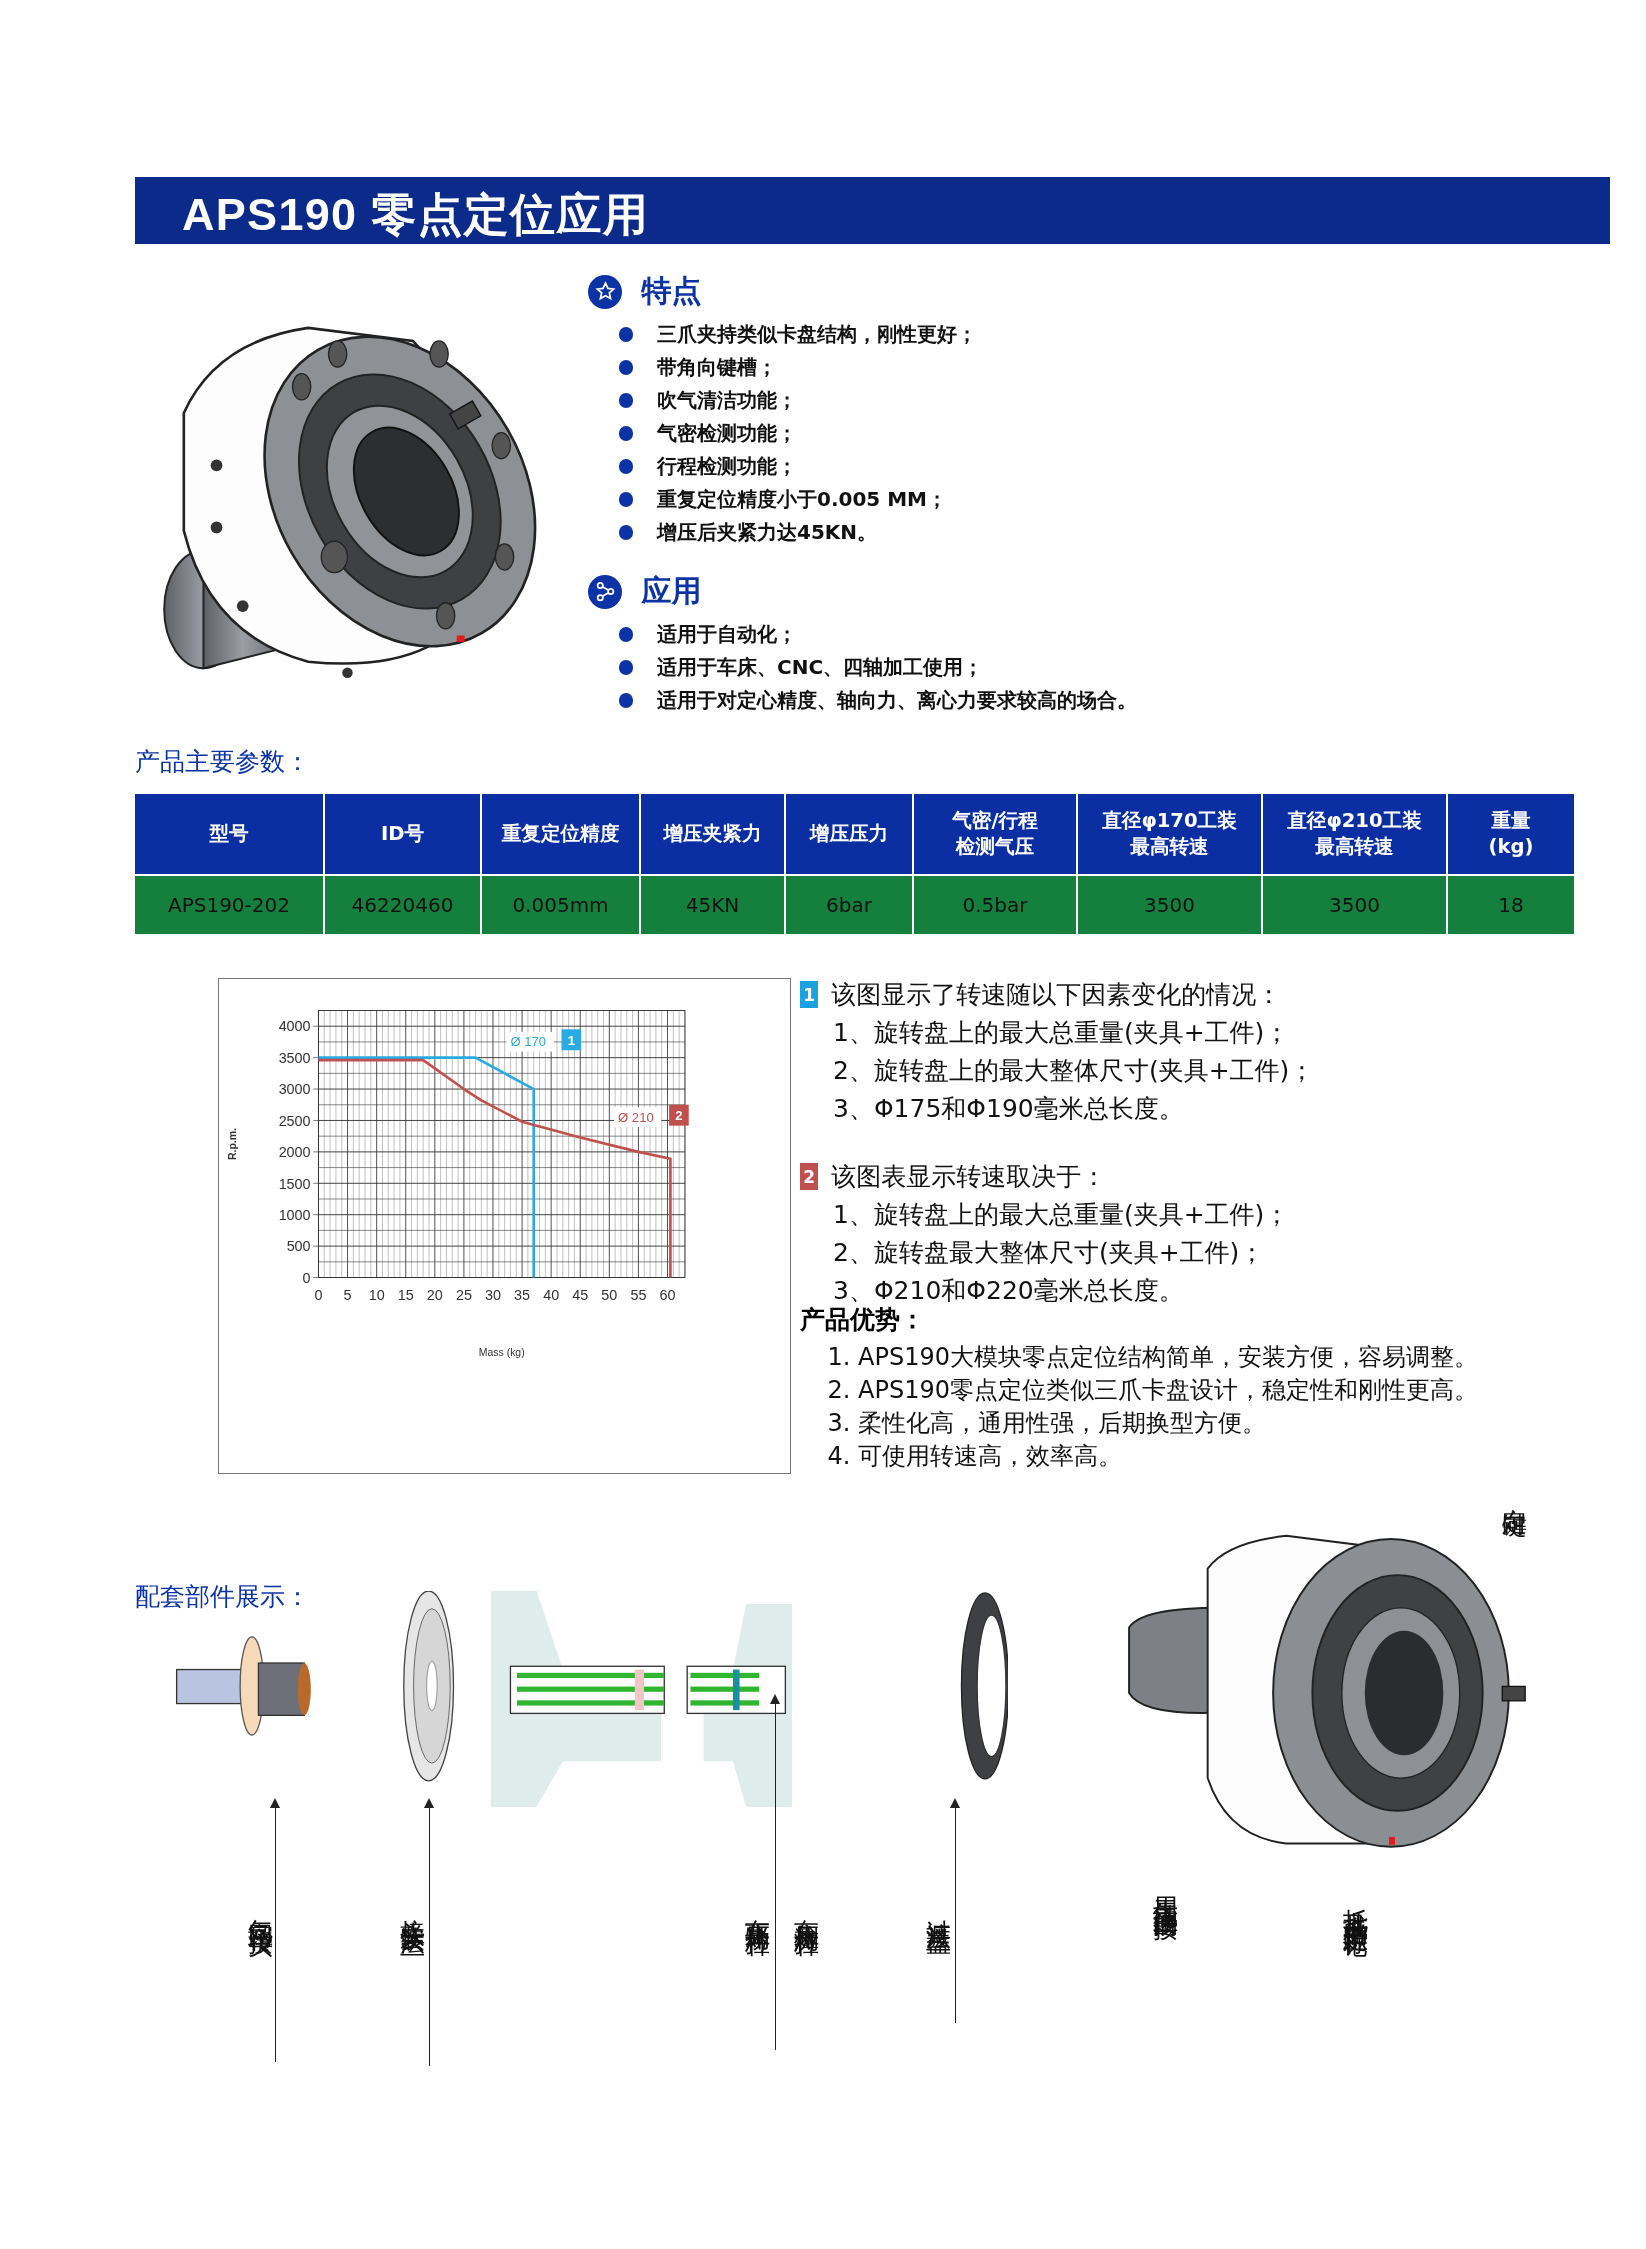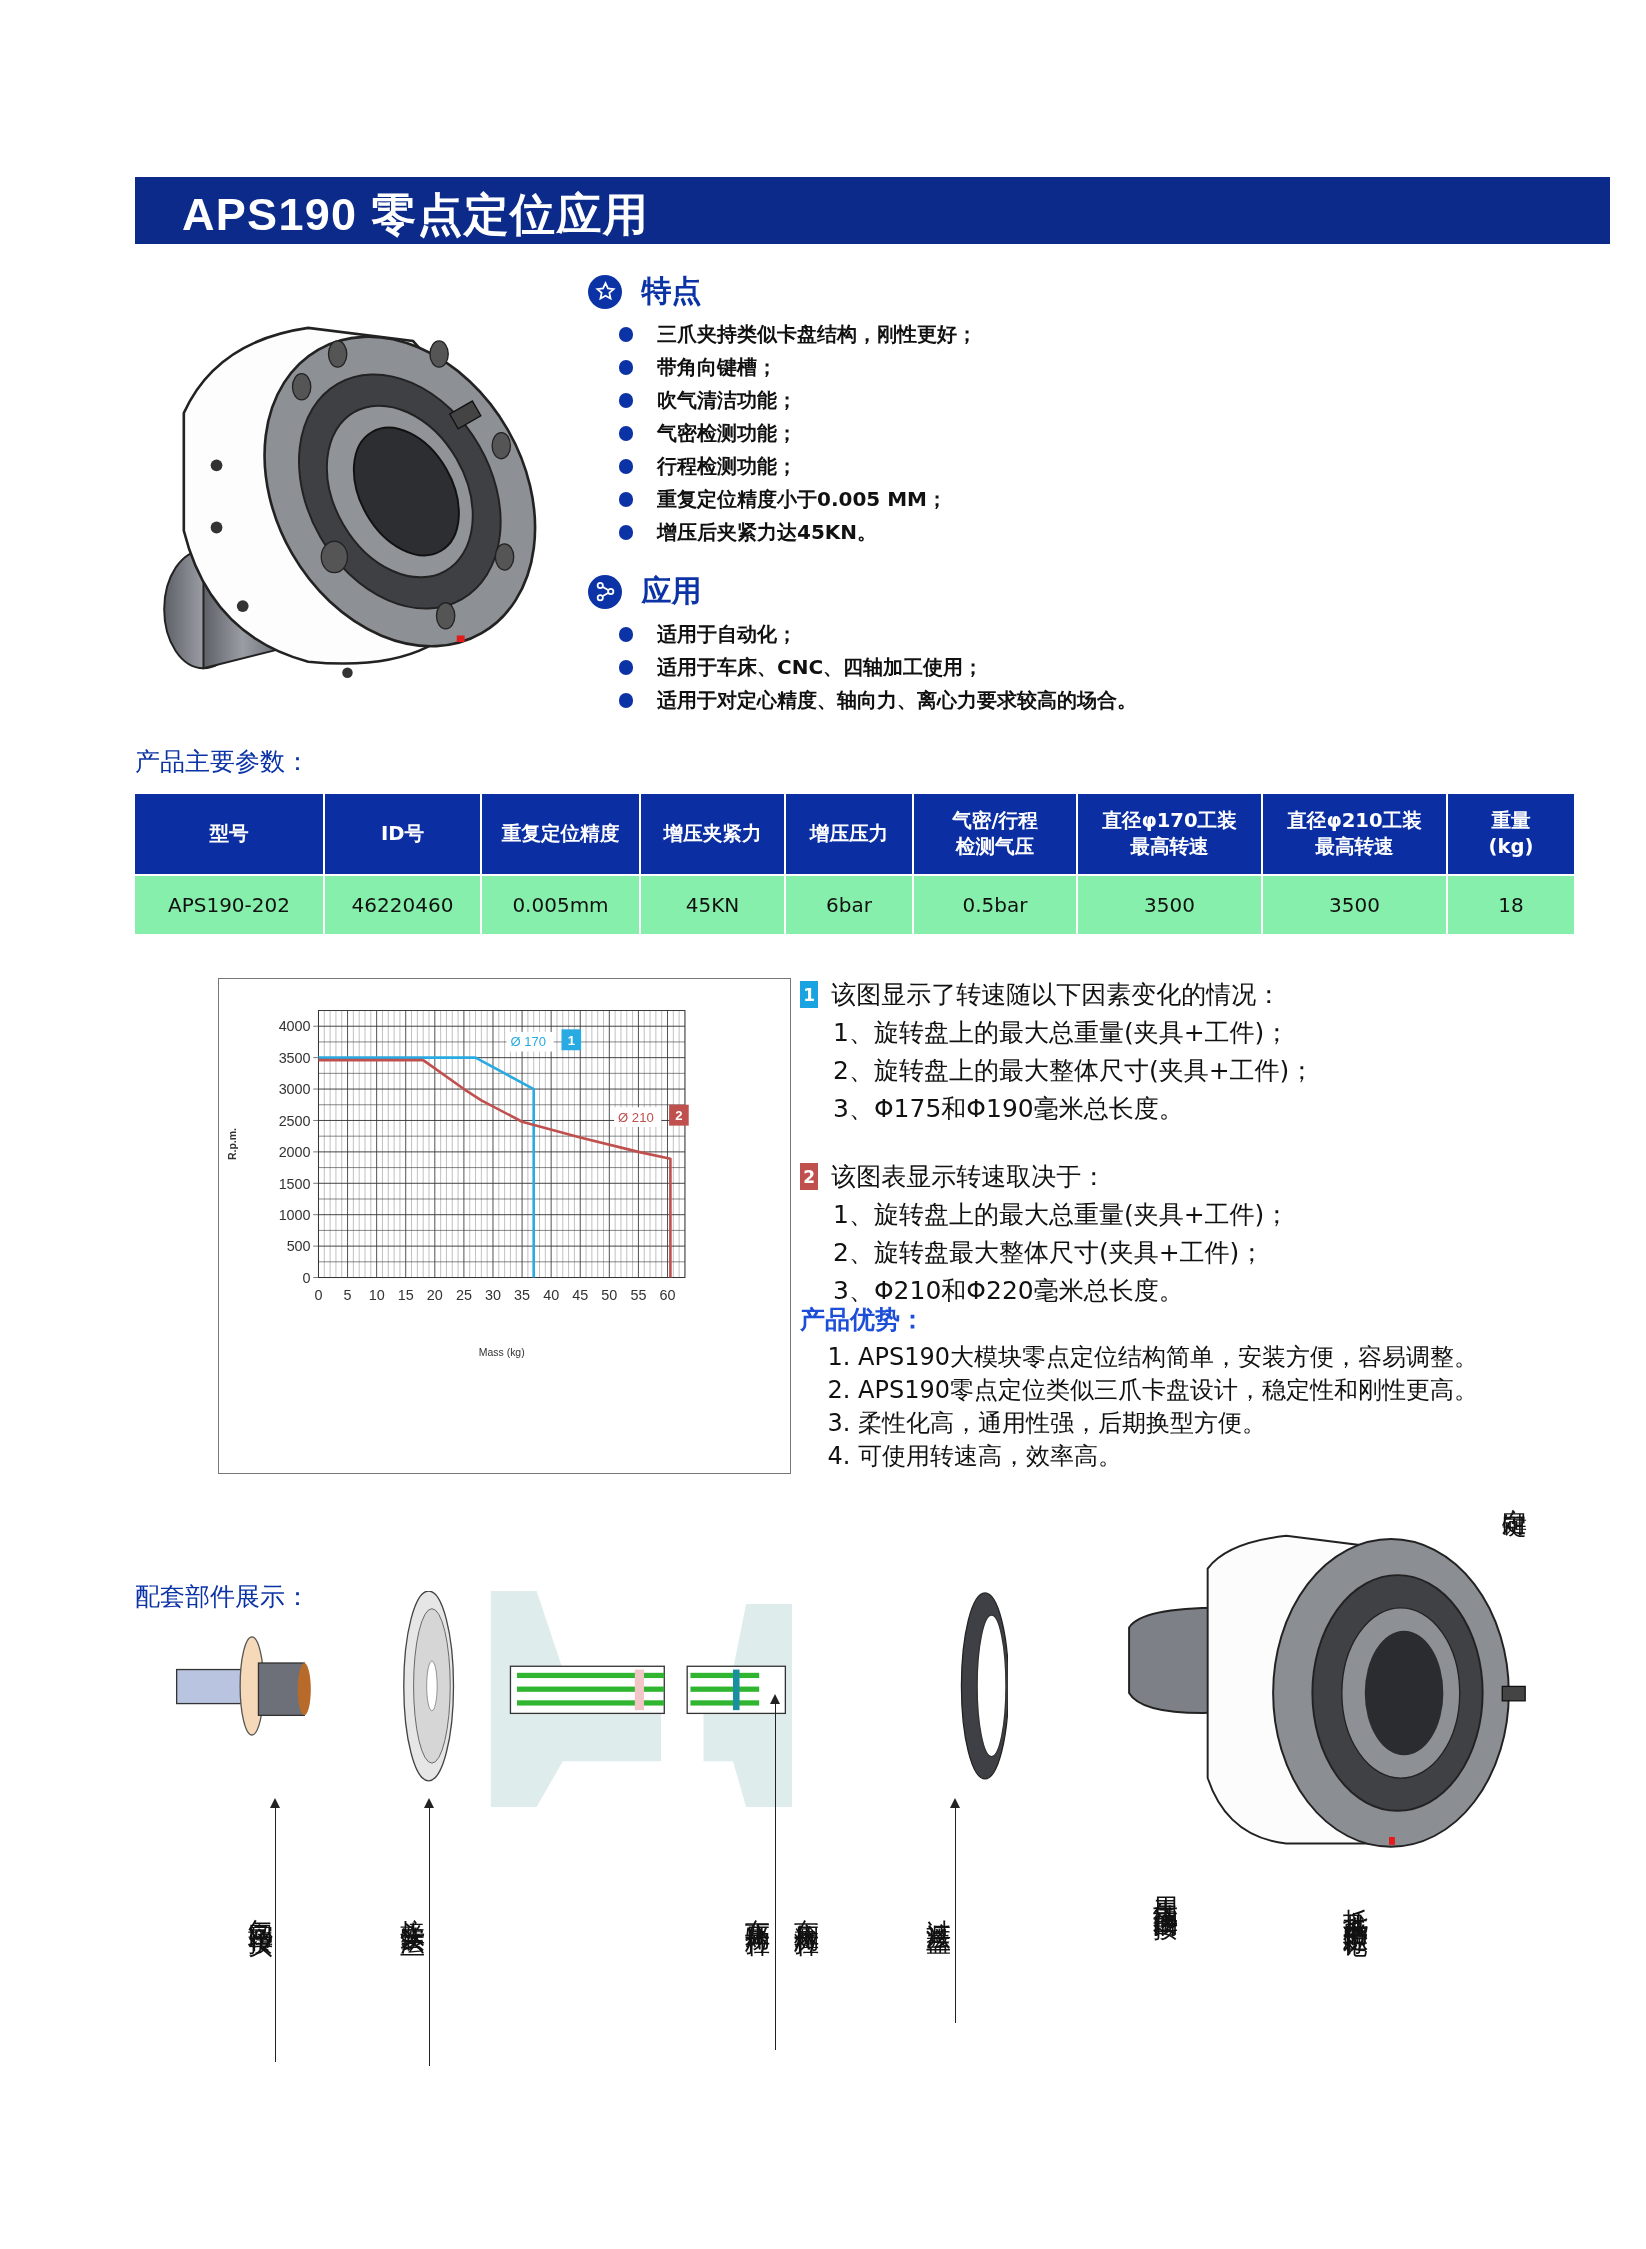--- a/index.html
+++ b/index.html
@@ -15,31 +15,31 @@
   .sec-head .circ { width: 34px; height: 34px; border-radius: 50%; background: #0b33a5; display: flex; align-items: center; justify-content: center; }
   .sec-head .lbl { margin-left: 19.6px; font-size: 30px; font-weight: bold; color: #0b33a5; }
   .bullets { position: absolute; list-style: none; }
   .bullets li { display: flex; align-items: center; font-size: 20px; font-weight: bold; height: 33px; color: #111; }
   .bullets li .dot { width: 14.4px; height: 14.4px; border-radius: 50%; background: #0b33a5; margin-right: 23.6px; flex: none; }
 
   .blue-label { position: absolute; font-size: 25px; font-weight: normal; color: #0b33a5; }
 
   table.spec { position: absolute; left: 135px; top: 794px; width: 1441px; border-collapse: collapse; }
   table.spec th { background: #0b2fa2; color: #fff; font-size: 19.6px; font-weight: bold; height: 81px; border-right: 2px solid #fff; line-height: 1.35; }
-  table.spec td { background: #86efac; font-size: 20px; text-align: center; height: 59px; border-right: 2px solid #fff; border-top: 2px solid #fff; color: #111; }
+  table.spec td { background: #15803d; font-size: 20px; text-align: center; height: 59px; border-right: 2px solid #fff; border-top: 2px solid #fff; color: #111; }
 
   .chart-box { position: absolute; left: 218px; top: 978px; width: 573px; height: 496px; border: 1.3px solid #777; background: #fff; }
 
   .notes { position: absolute; left: 800px; top: 976px; width: 779px; }
   .note-head { display: flex; align-items: center; font-size: 25px; height: 37px; }
   .note-head .badge { width: 18.3px; height: 27.5px; color: #fff; font-size: 17px; font-weight: bold; display: flex; align-items: center; justify-content: center; margin-right: 13px; }
   .note-line { font-size: 25px; padding-left: 33px; height: 38px; display: flex; align-items: center; text-align: center; }
 
   .adv { position: absolute; left: 800px; top: 1303px; }
-  .adv .h { font-size: 25px; font-weight: bold; color: #1d4ed8; height: 37px; }
+  .adv .h { font-size: 25px; font-weight: bold; color: #000000; height: 37px; }
   .adv .l { font-size: 24px; padding-left: 27.5px; height: 33px; display: flex; align-items: center; }
 
   .vlabel { position: absolute; writing-mode: vertical-rl; text-orientation: upright; font-size: 25px; letter-spacing: 2.6px; color: #111; }
   .arrow-line { position: absolute; width: 1.3px; background: #222; }
   .arrow-line::before { content: ""; position: absolute; top: -9.2px; left: -4.6px; border-left: 5.2px solid transparent; border-right: 5.2px solid transparent; border-bottom: 10.5px solid #222; }
 </style>
 </head>
 <body>
 
 <div class="title-bar">

